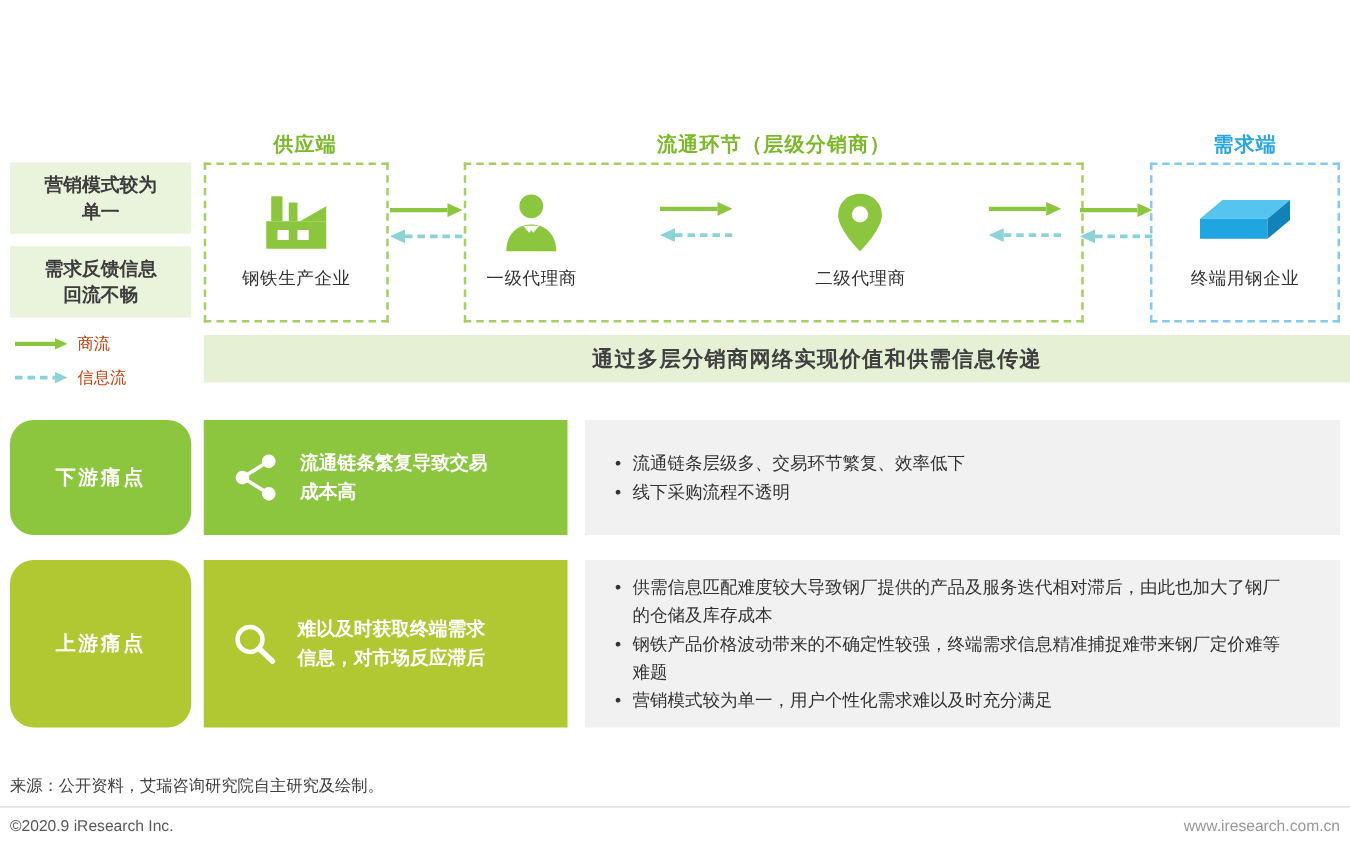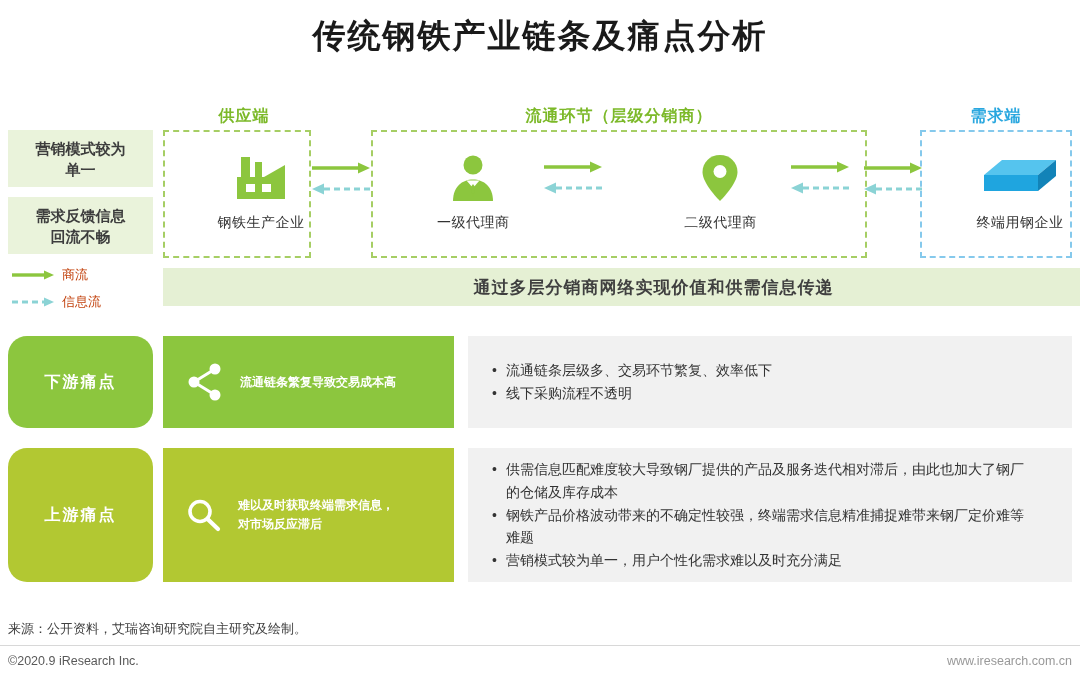--- a/index.html
+++ b/index.html
@@ -18,30 +18,30 @@
   .col-demand{left:920px;width:152px;color:var(--blue);}
   .side-note{position:absolute;left:8px;width:145px;height:57px;background:var(--light-green);display:flex;align-items:center;justify-content:center;text-align:center;font-size:15px;font-weight:bold;color:#3d3d3d;line-height:1.4;}
   .side-note span{width:104px;}
   .note1{top:130px;} .note2{top:197px;}
   .legend{position:absolute;left:12px;top:266px;display:flex;flex-direction:column;gap:9px;}
   .legend-row{display:flex;align-items:center;gap:8px;font-size:13px;color:#c2410c;}
   .node-box{position:absolute;top:130px;height:128px;display:flex;justify-content:center;align-items:flex-start;padding-top:22px;}
   .box-supply{left:163px;width:148px;border:2px dashed var(--green-dash);}
   .box-demand{left:920px;width:152px;border:2px dashed var(--blue-dash);}
   .mid-box{position:absolute;top:130px;left:371px;width:496px;height:128px;border:2px dashed var(--green-dash);display:flex;justify-content:space-between;align-items:flex-start;padding:22px 16px 0;}
-  .node{display:flex;flex-direction:column;align-items:center;gap:12px;margin-left:48px;}
+  .node{display:flex;flex-direction:column;align-items:center;gap:12px;}
   .node-icon{height:48px;display:flex;align-items:center;justify-content:center;}
   .node-label{font-size:14px;color:#333;white-space:nowrap;letter-spacing:0.5px;}
   .arrow-stack{display:flex;flex-direction:column;align-items:center;gap:9px;}
   .gap-arrows{position:absolute;top:162px;}
   .gap1{left:312px;} .gap2{left:864px;}
   .mid-box .arrow-stack{margin-top:7px;}
   .banner{position:absolute;left:163px;top:268px;width:981px;height:38px;background:var(--banner-green);display:flex;align-items:center;justify-content:center;font-size:17px;font-weight:bold;color:#404040;letter-spacing:1px;}
   .pain-label{position:absolute;left:8px;width:145px;display:flex;align-items:center;justify-content:center;color:#fff;font-size:16px;font-weight:bold;letter-spacing:2px;border-radius:19px;}
-  .pain-summary{position:absolute;left:163px;width:291px;display:flex;align-items:center;gap:15px;padding-left:20px;color:#fff;font-size:12px;font-weight:bold;line-height:1.55;}
+  .pain-summary{position:absolute;left:163px;width:291px;display:flex;align-items:center;gap:15px;padding-left:20px;color:#fff;font-size:15px;font-weight:bold;line-height:1.55;}
   .sum-text{width:158px;}
   .pain-bullets{position:absolute;left:468px;width:604px;background:var(--gray-box);display:flex;align-items:center;}
   .pain-bullets ul{list-style:none;padding:0 36px 0 20px;width:100%;}
   .pain-bullets li{position:relative;padding-left:18px;font-size:14px;color:#333;line-height:1.62;}
   .pain-bullets li::before{content:"•";position:absolute;left:4px;color:#333;}
   .row1{top:336px;height:92px;}
   .row2{top:448px;height:134px;}
   .bg-green{background:var(--green);}
   .bg-yellow{background:var(--yellow-green);}
   .pain-icon{flex:0 0 auto;display:flex;align-items:center;}
@@ -58,21 +58,20 @@
   .steel-top{fill:#55C4EE;} .steel-front{fill:#1FA5DF;} .steel-side{fill:#1283B8;}
   .share-line{stroke:#fff;stroke-width:3;}
   .mag{fill:none;stroke:#fff;stroke-width:3.6;}
   .mag-handle{stroke:#fff;stroke-width:4.2;stroke-linecap:round;}
 </style>
 </head>
 <body>
 
 <div class="page">
 
-  <div class="title">传统钢铁产业链条及痛点分析</div>
 
   <div class="col-label col-supply">供应端</div>
   <div class="col-label col-circ">流通环节（层级分销商）</div>
   <div class="col-label col-demand">需求端</div>
 
   <div class="side-note note1">
     <span>营销模式较为单一</span>
   </div>
   <div class="side-note note2">
     <span>需求反馈信息回流不畅</span>

